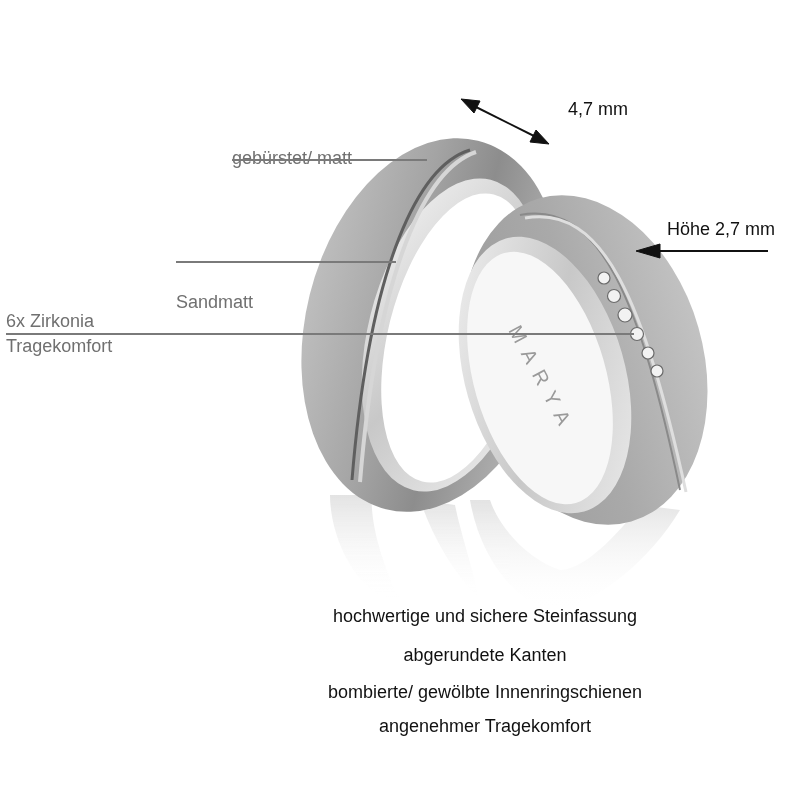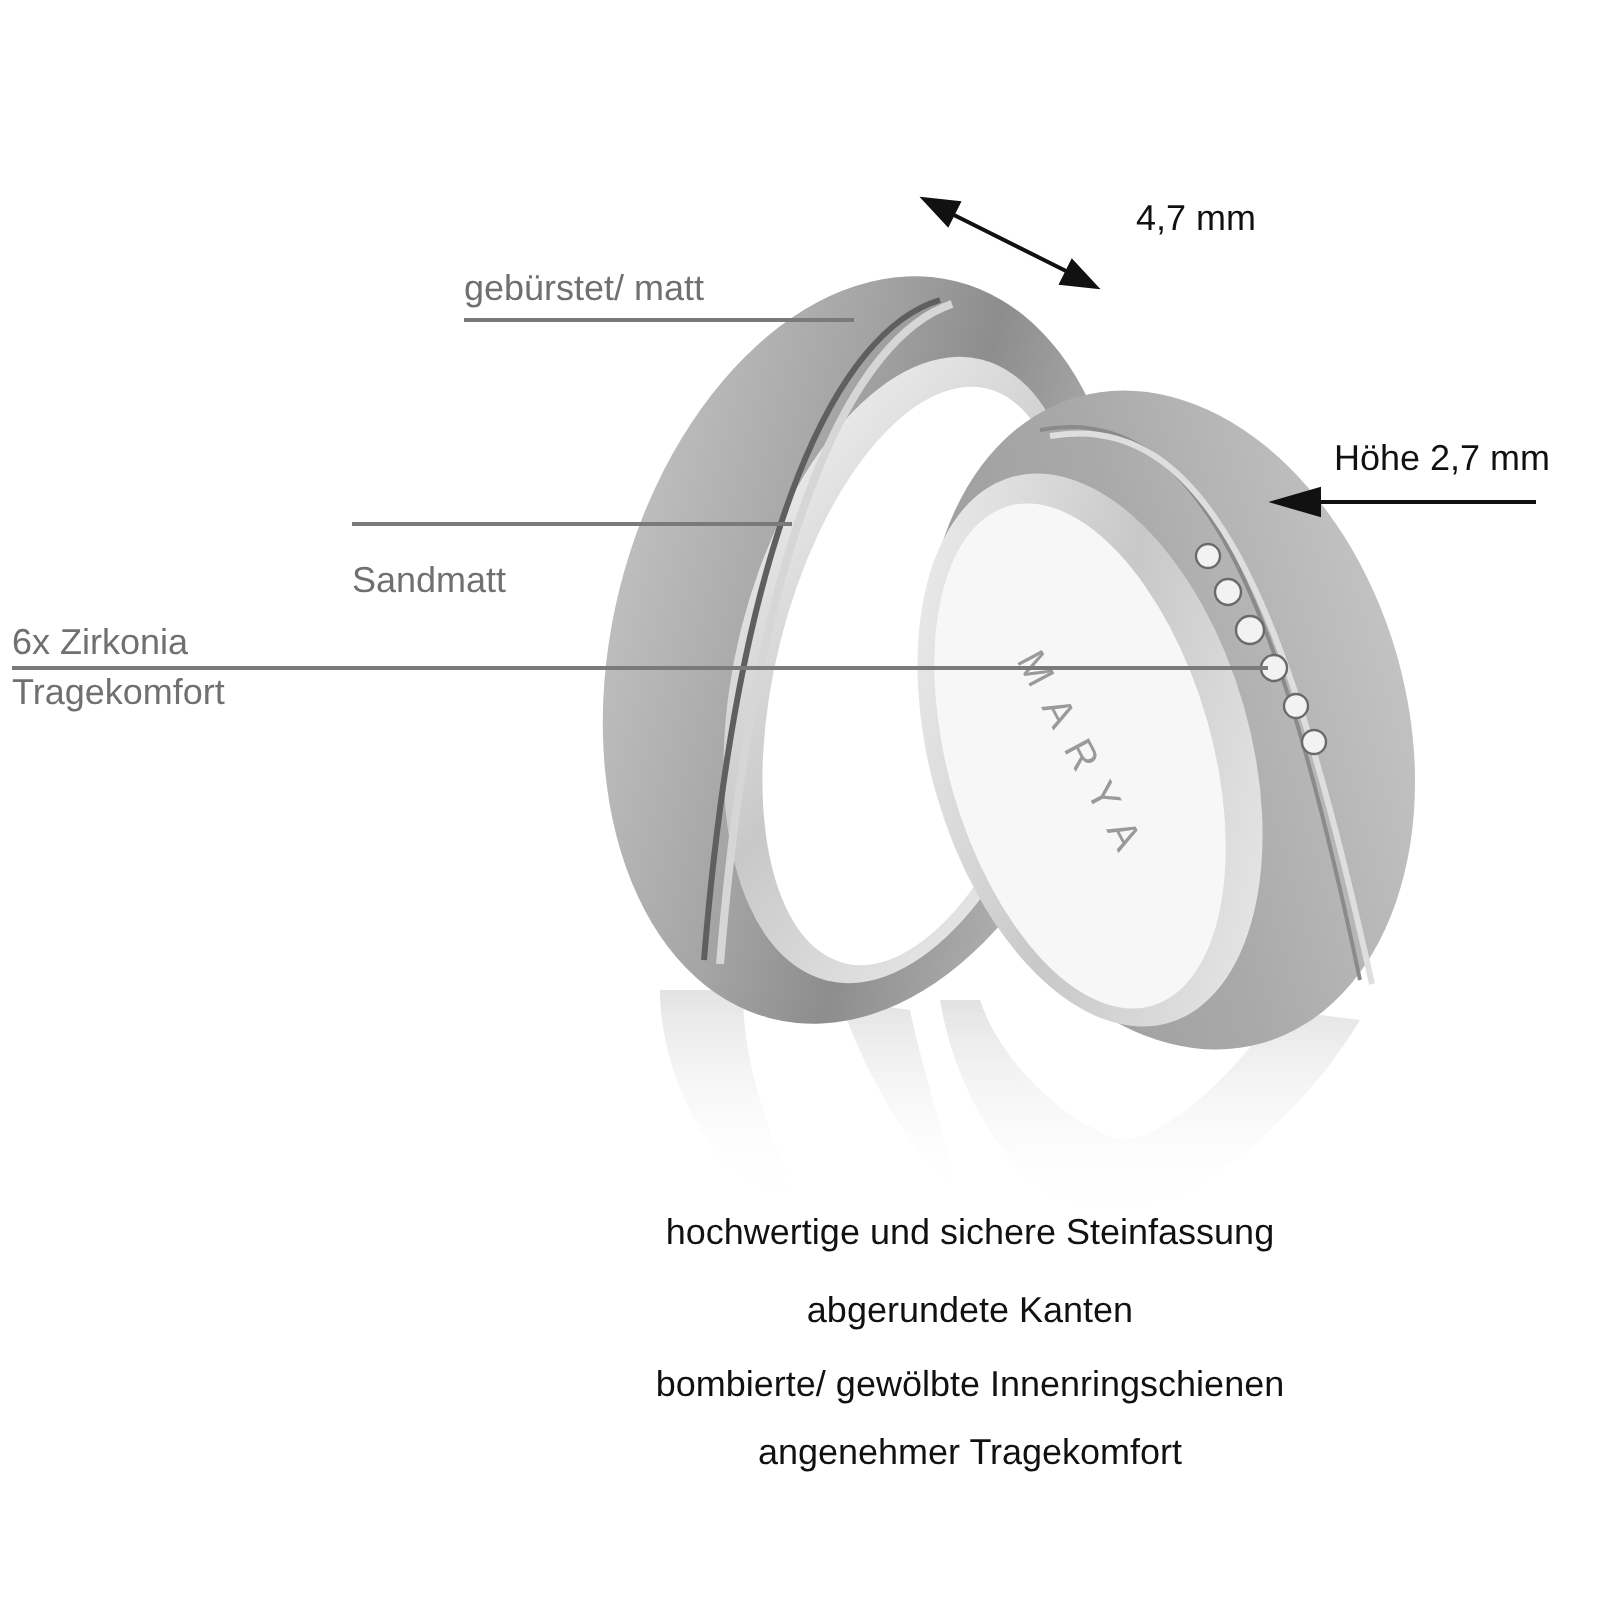--- a/index.html
+++ b/index.html
@@ -84,24 +84,24 @@
 
     <g stroke="#111" fill="#111">
       <line x1="650" y1="251" x2="768" y2="251" stroke-width="2"></line>
       <polygon points="636,251 660,244 660,258"></polygon>
     </g>
   </svg>
 
   <div class="dim" style="left:568px; top:99px;">4,7 mm</div>
   <div class="dim" style="left:667px; top:219px;">Höhe 2,7 mm</div>
 
-  <div class="label" style="left:232px; top:134px;text-align:right;">gebürstet/ matt</div>
+  <div class="label" style="left:232px; top:148px;text-align:right;">gebürstet/ matt</div>
   <div class="leader" style="left:232px; top:159px; width:195px;"></div>
 
-  <div class="label" style="left:176px; top:240px;margin-top:40px;">Sandmatt</div>
+  <div class="label" style="left:176px; top:252px;margin-top:40px;">Sandmatt</div>
   <div class="leader" style="left:176px; top:261px; width:220px;"></div>
 
   <div class="label" style="left:6px; top:311px;">6x Zirkonia</div>
   <div class="leader" style="left:6px; top:333px; width:628px;"></div>
   <div class="label" style="left:6px; top:336px;">Tragekomfort</div>
 
   <div class="feat" style="top:606px;">hochwertige und sichere Steinfassung</div>
   <div class="feat" style="top:645px;">abgerundete Kanten</div>
   <div class="feat" style="top:682px;">bombierte/ gewölbte Innenringschienen</div>
   <div class="feat" style="top:716px;">angenehmer Tragekomfort</div>

